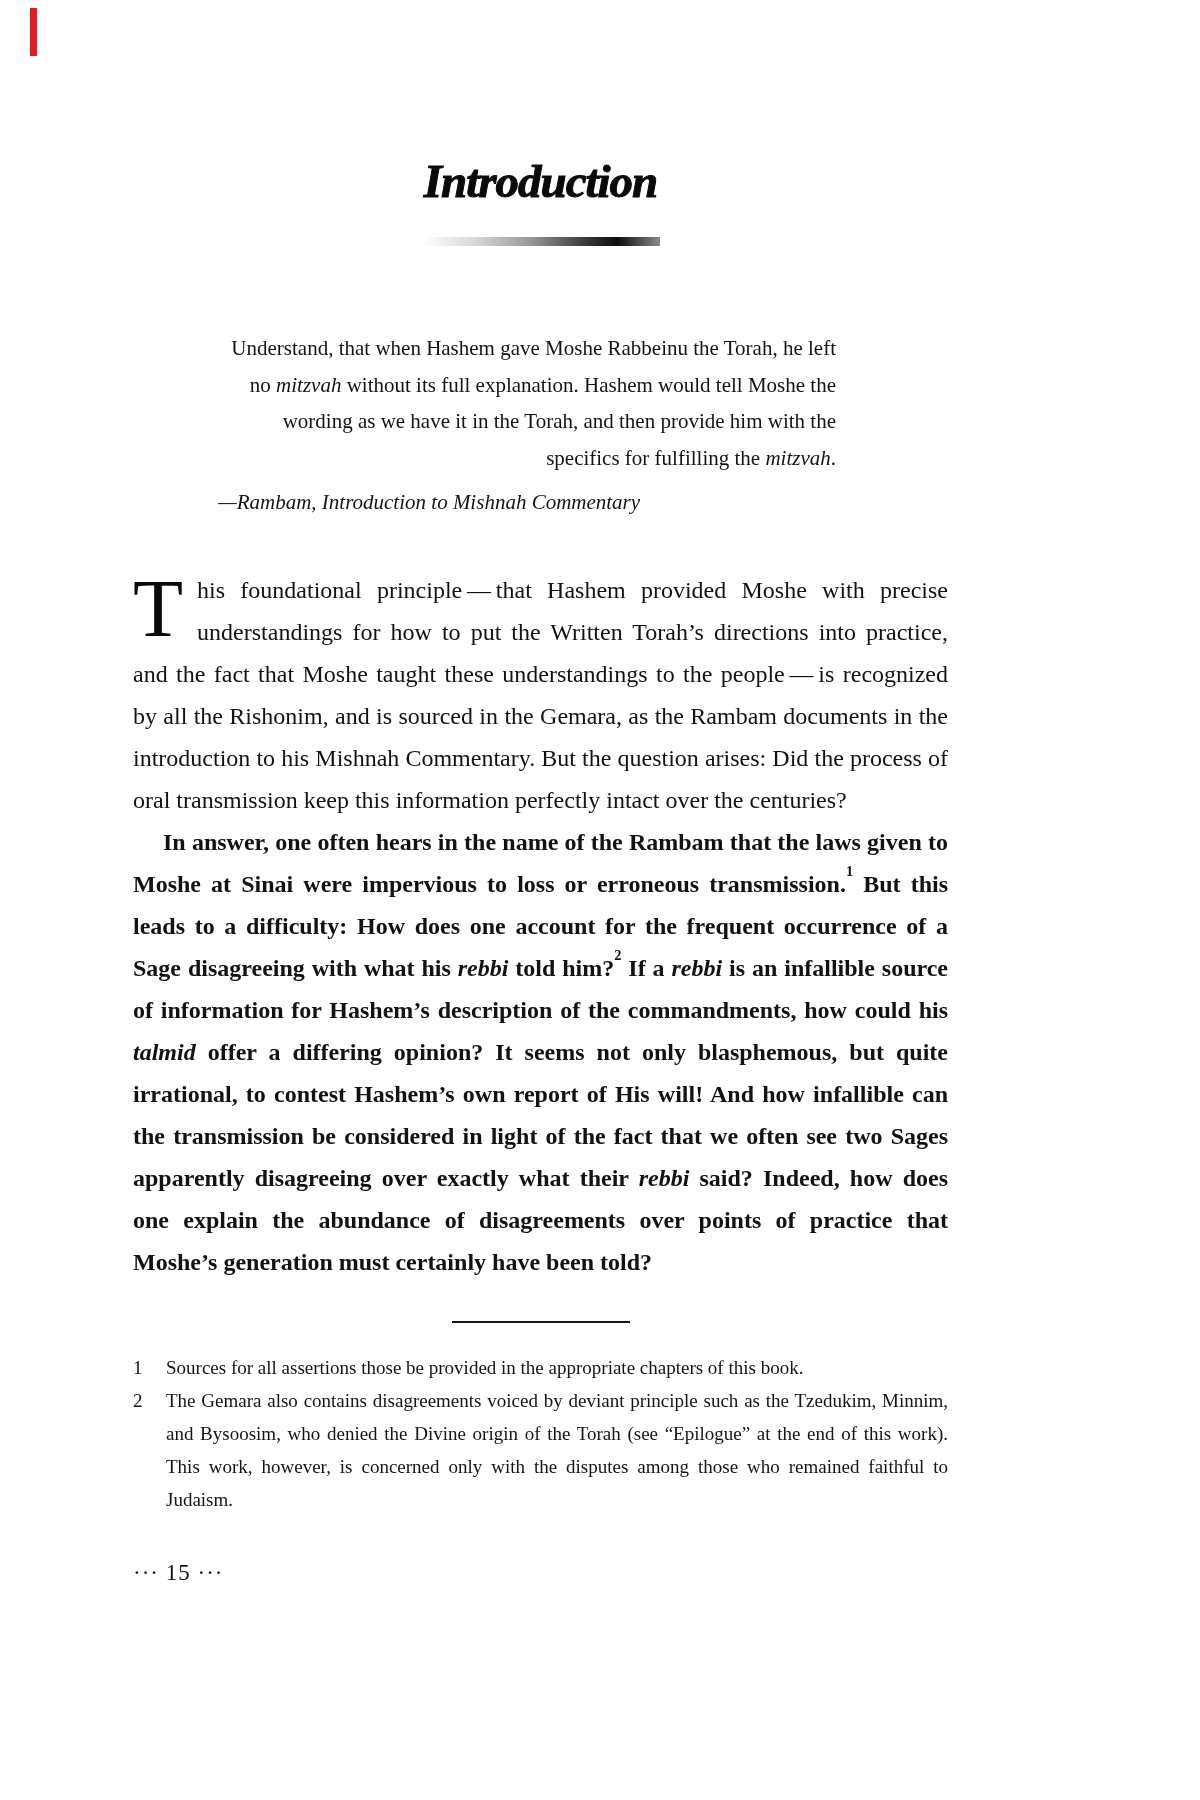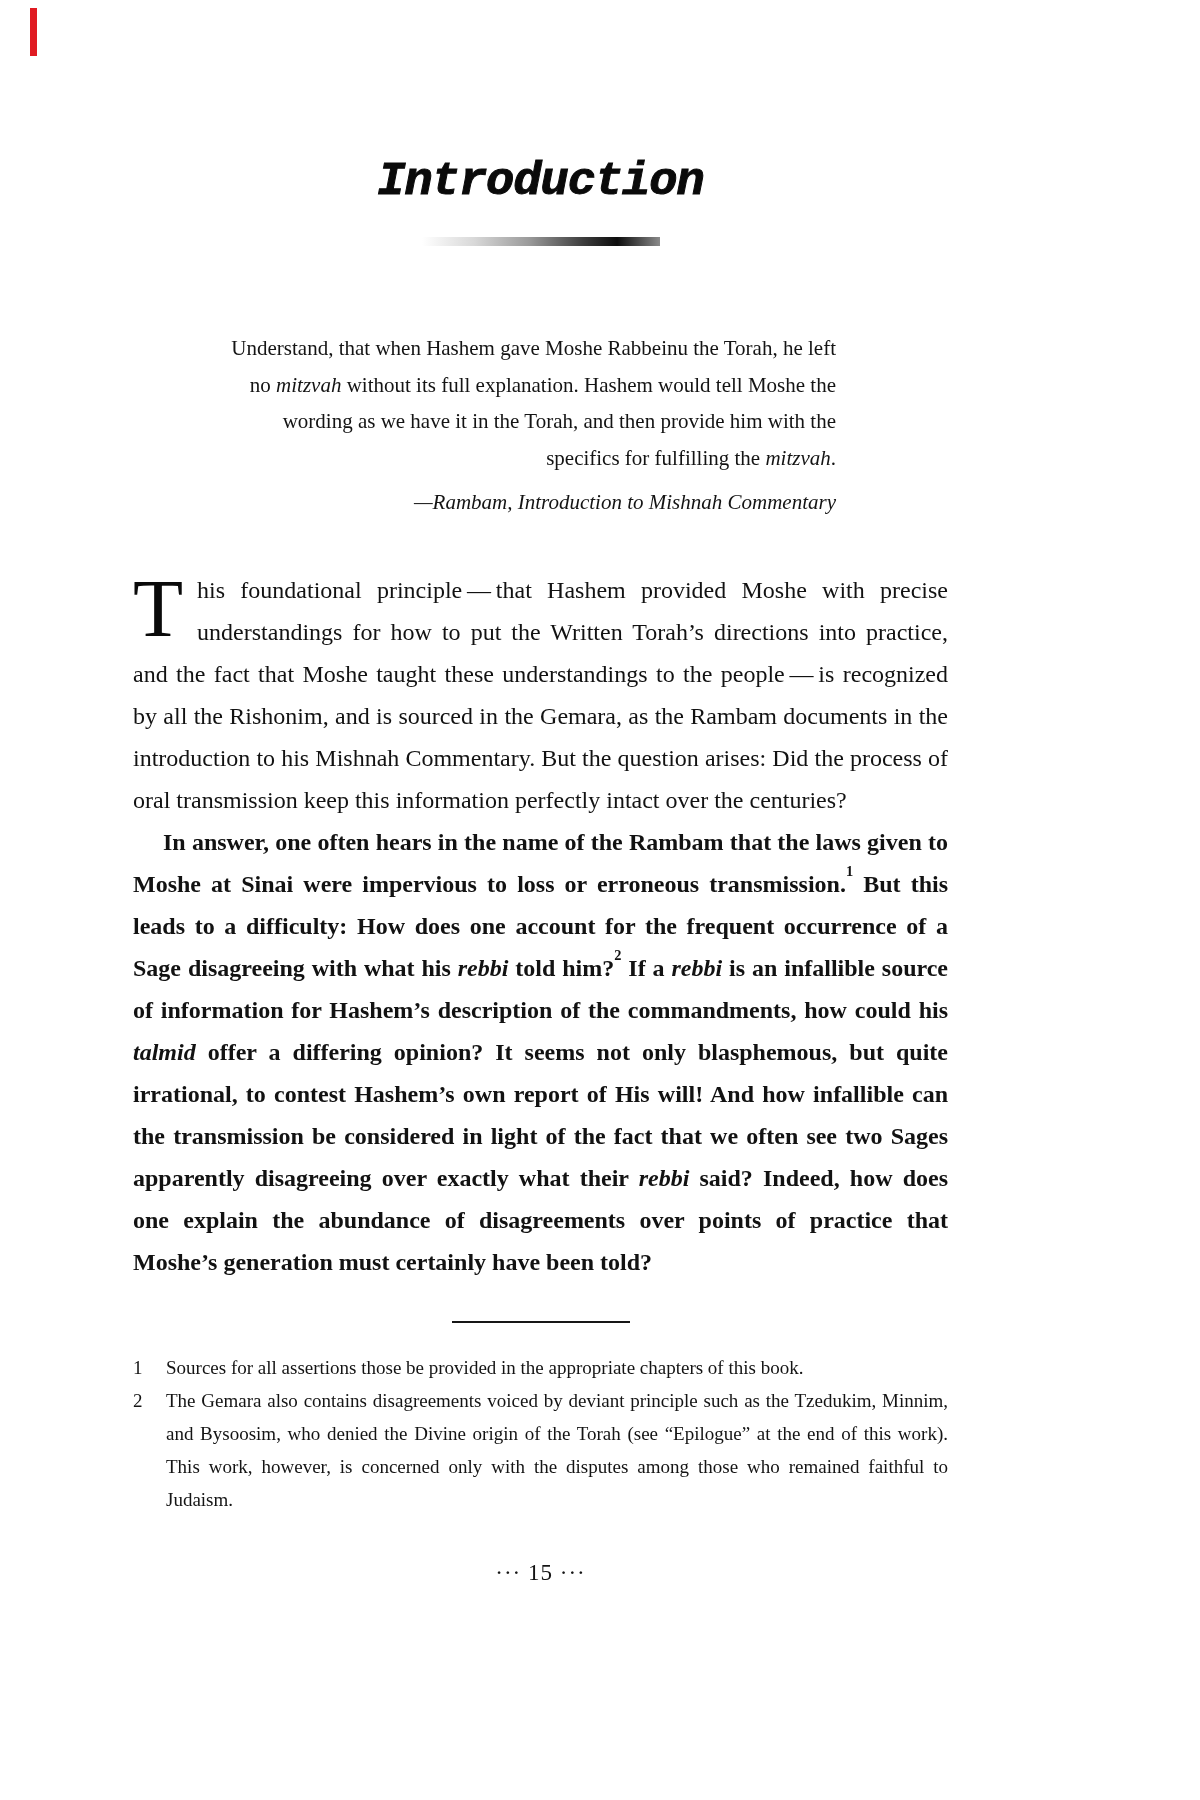--- a/index.html
+++ b/index.html
@@ -19,21 +19,21 @@
     width: 7px;
     height: 48px;
   }
   .column {
     margin-left: 133px;
     width: 815px;
   }
   .chapter-title {
     margin-top: 158px;
     text-align: center;
-    font-family: Liberation Mono, monospace;
+    font-family: Liberation Serif, serif;
     font-style: italic;
     font-weight: 900;
     font-size: 47px;
     letter-spacing: -1px;
     color: #0a0a0a;
     -webkit-text-stroke: 1px #0a0a0a;
     line-height: 1;
   }
   .title-underline {
     margin: 32px auto 0 auto;
@@ -51,21 +51,20 @@
     margin: 84px 0 0 85px;
     width: 618px;
     font-size: 21px;
     line-height: 1.74;
     text-align: right;
     color: #141414;
   }
   .epigraph-attribution {
     margin: 14px 0 0 85px;
     width: 618px;
-    text-align: right;
     font-style: italic;
     font-size: 21px;
     color: #141414;
   }
   .body-text {
     margin-top: 54px;
     font-size: 24px;
     line-height: 42px;
     text-align: justify;
     color: #121212;
@@ -103,21 +102,21 @@
   .fn-num {
     flex: 0 0 33px;
     text-align: left;
   }
   .fn-text {
     flex: 1;
     text-align: justify;
   }
   .page-number {
     margin-top: 44px;
-    text-align: center;
+    text-align: left;
     font-size: 23px;
     color: #141414;
     letter-spacing: 1px;
   }
 </style>
 </head>
 <body>
 
 <div class="red-mark" style="background-color: rgb(224, 27, 34);"></div>
 

